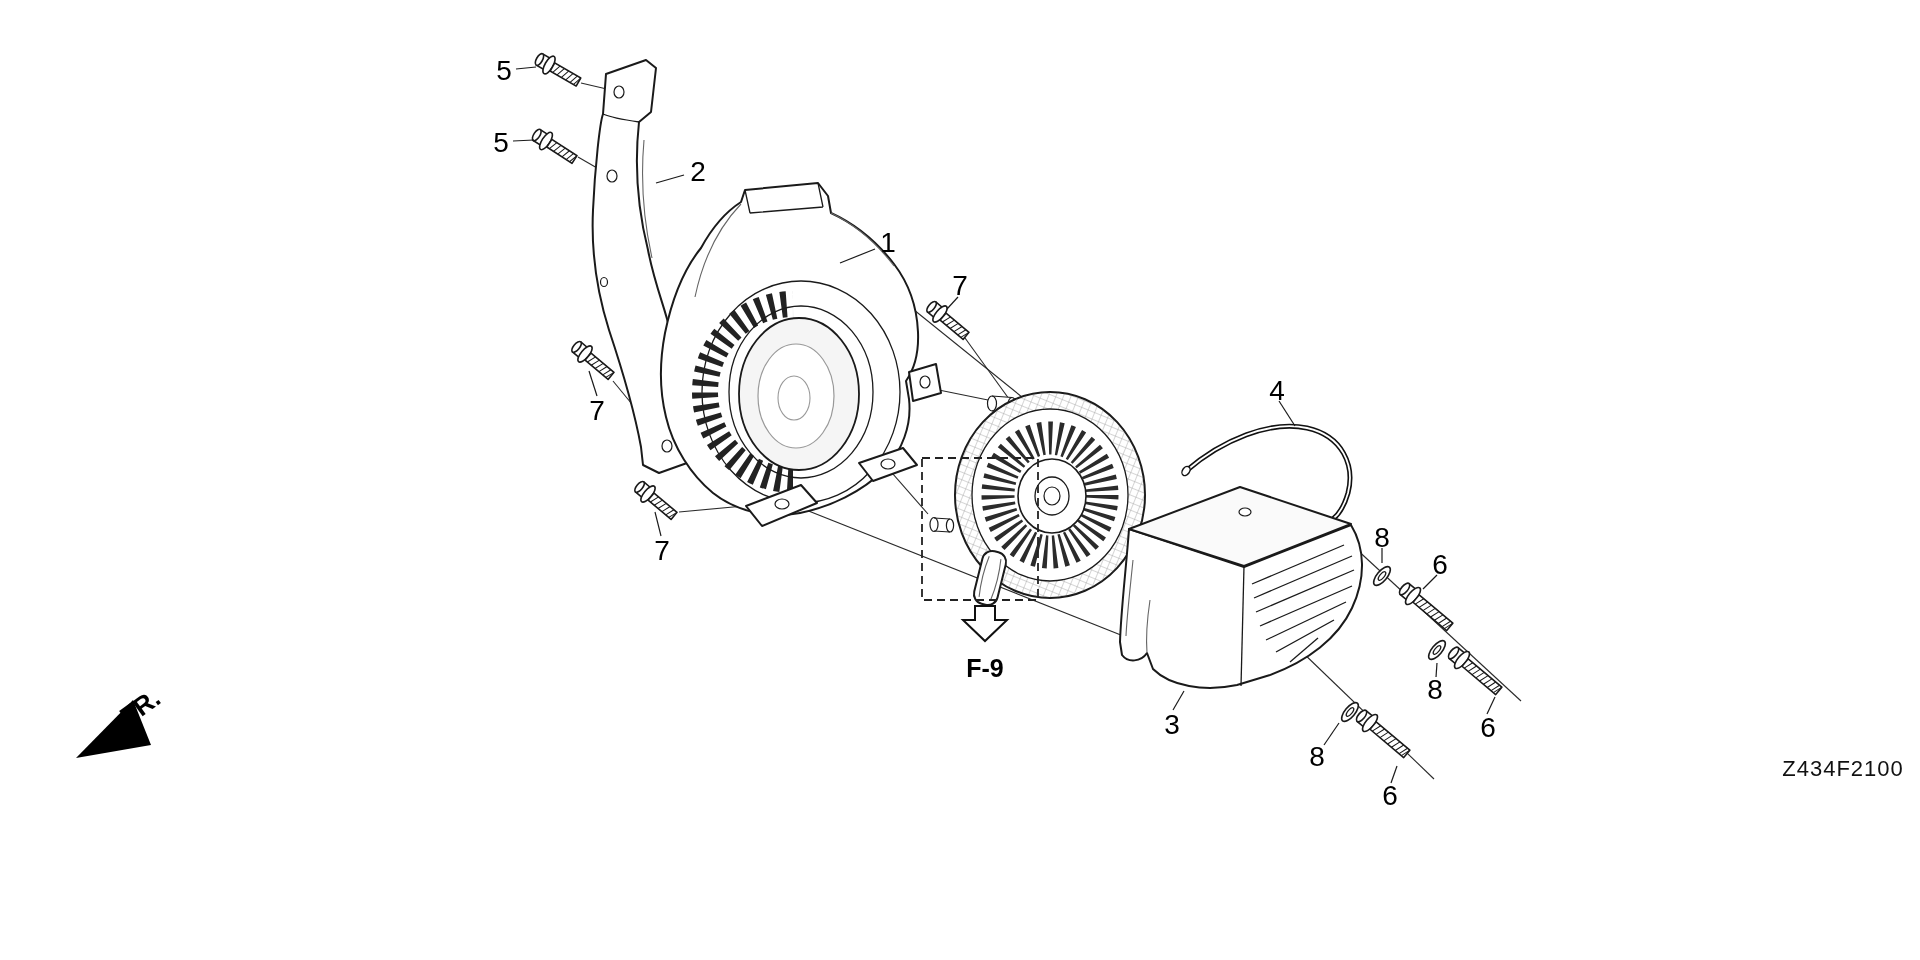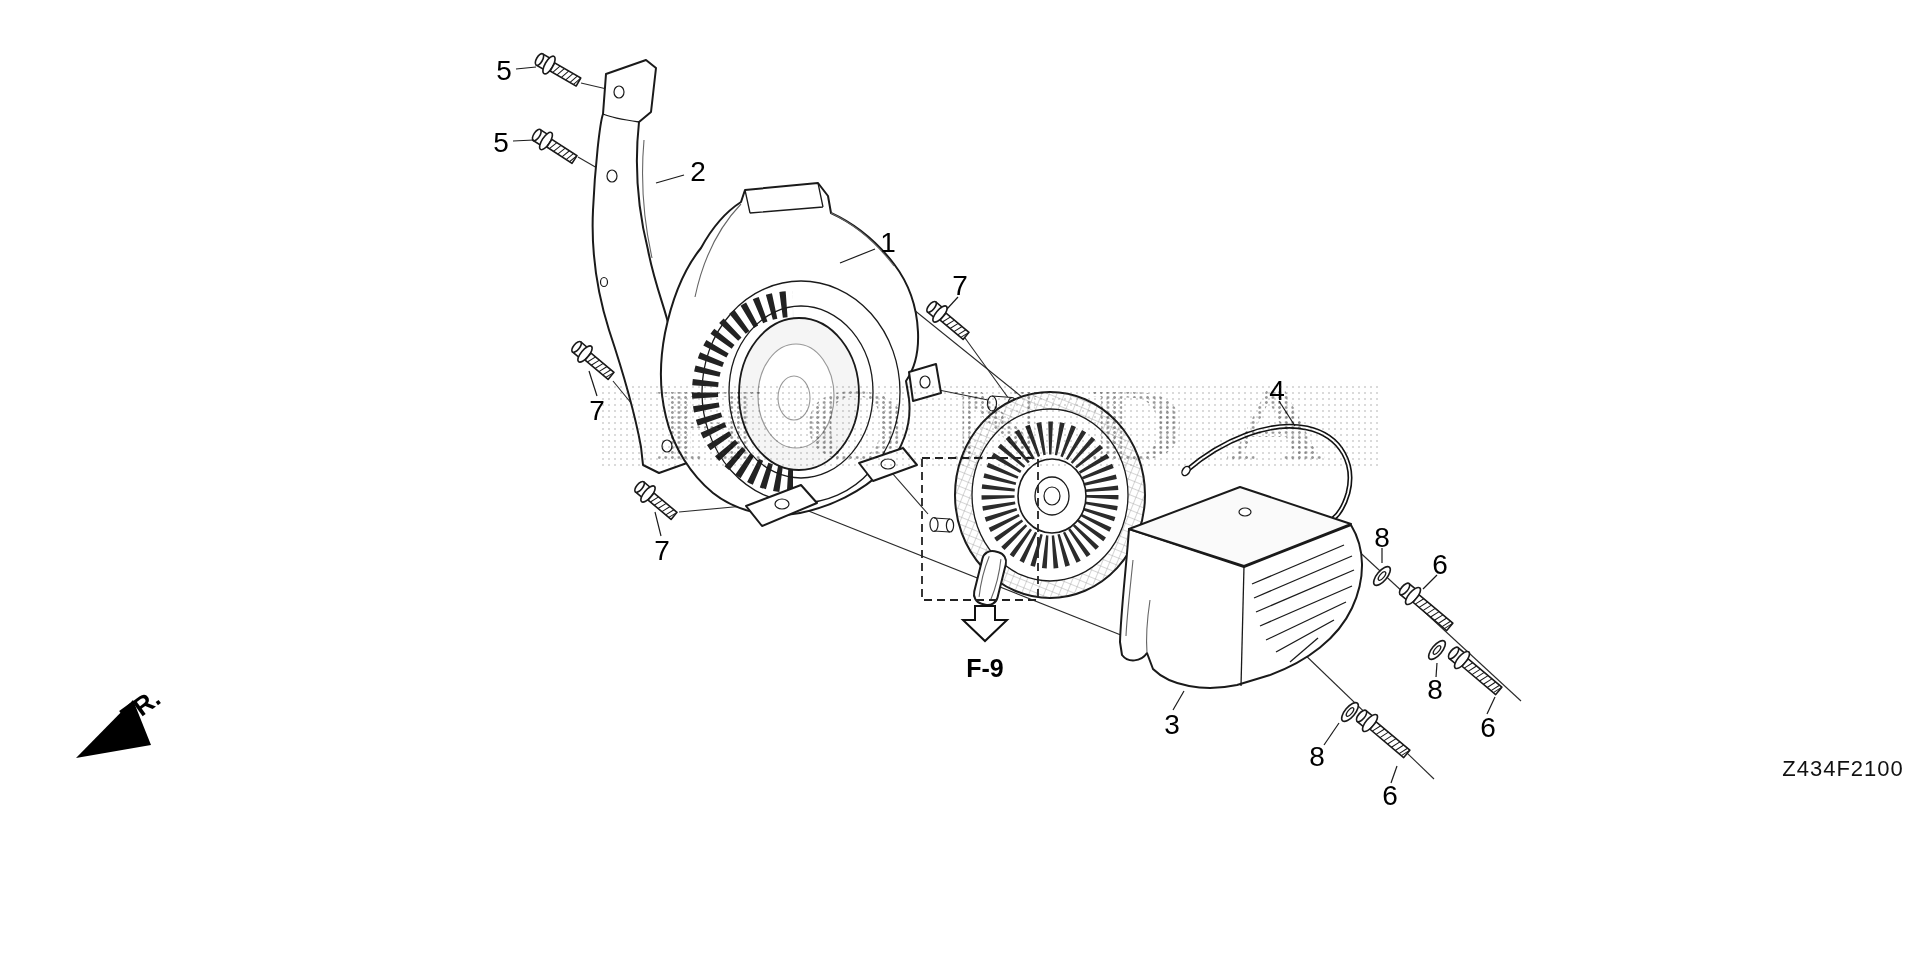--- a/index.html
+++ b/index.html
@@ -238,17 +238,14 @@
     <text x="1390" y="795" class="callout">6</text>
 
     <g>
       <polygon points="76,758 133,700 151,745" fill="#000"></polygon>
       <text class="frlabel" transform="translate(140,707) rotate(-36)">FR.</text>
     </g>
 
     <text x="1843" y="768" class="codelabel">Z434F2100</text>
   </svg>
 
-  <div class="watermark-band">
-    <span class="watermark-text">HONDA</span>
-  </div>
 
 </div>
 
 </body></html>

